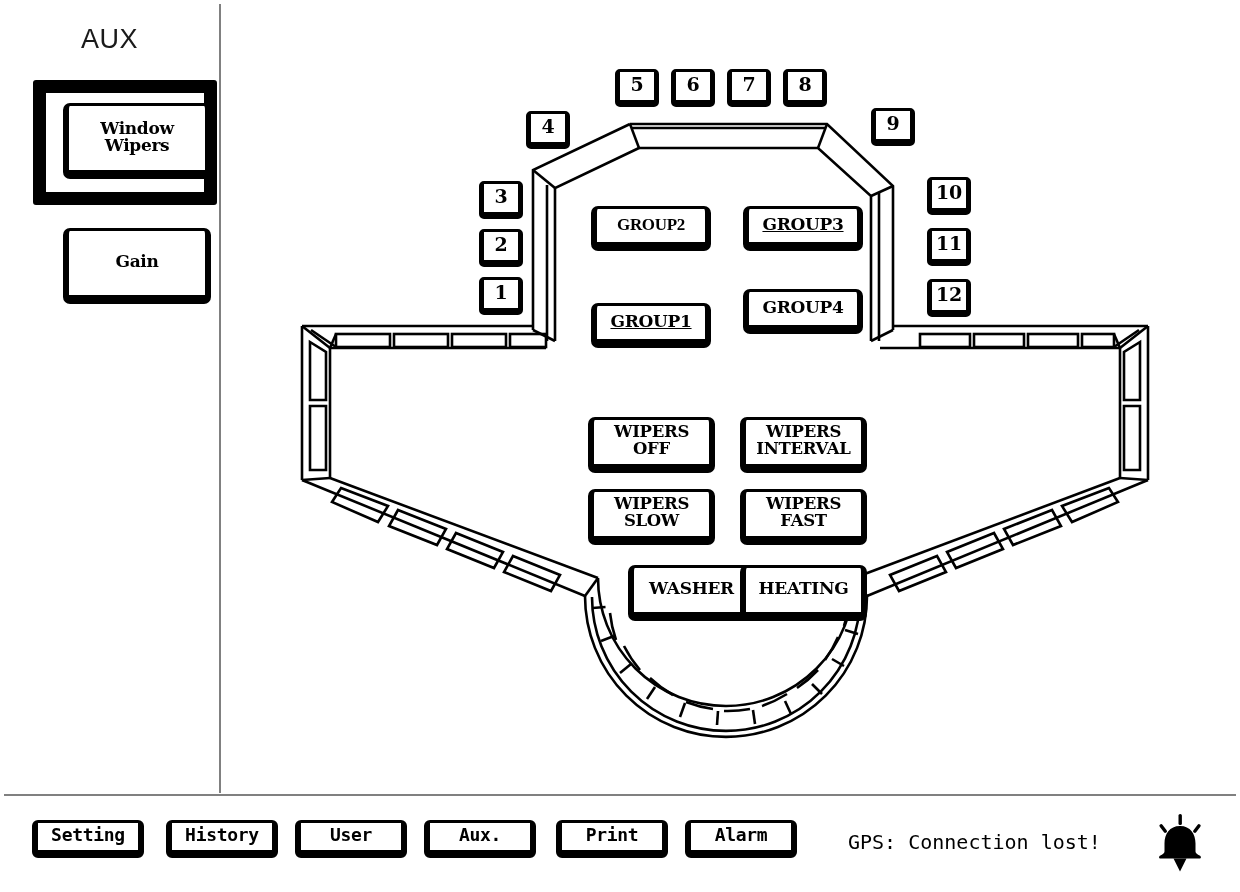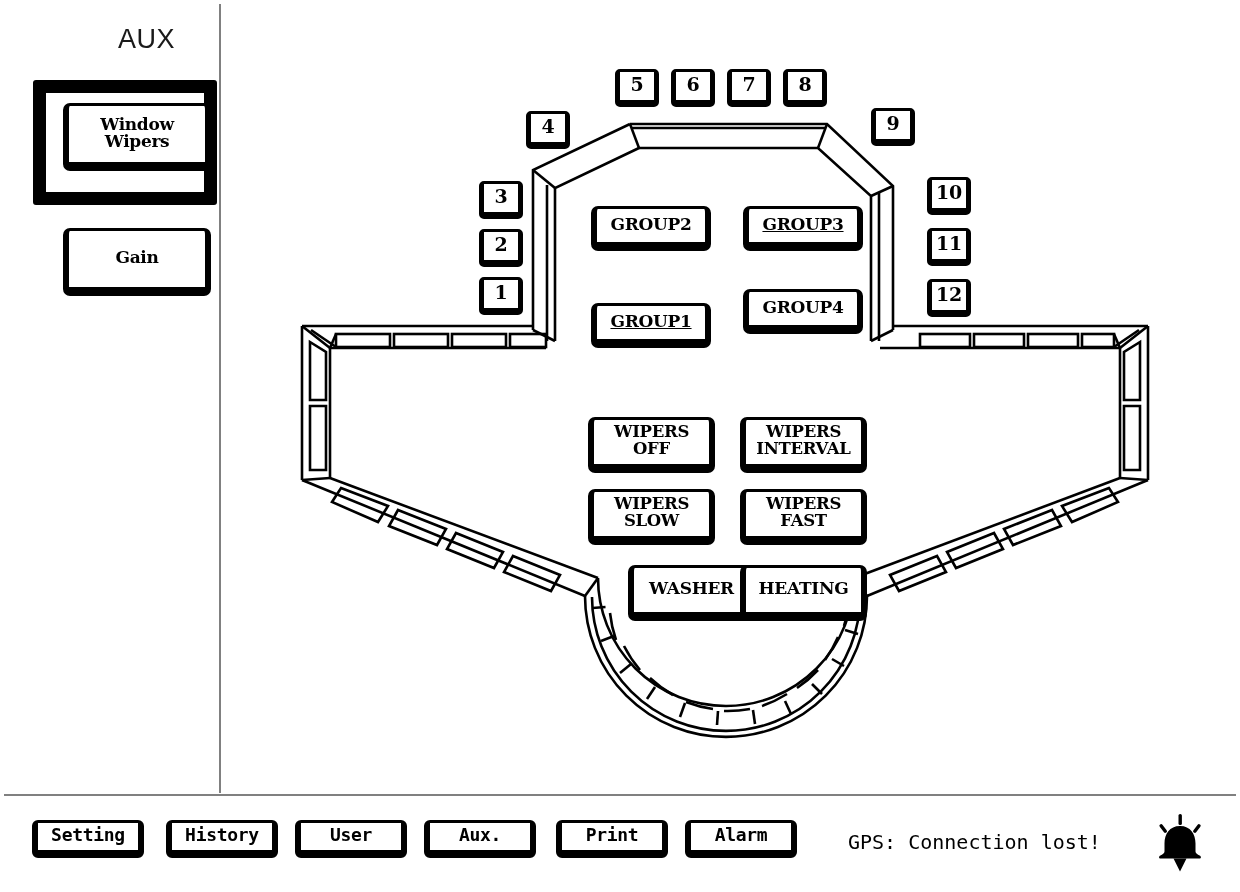--- a/index.html
+++ b/index.html
@@ -34,21 +34,20 @@
   #aux-title {
     position: absolute;
     left: 0px; top: 24px;
     width: 219px;
     text-align: center;
     font-family: "Liberation Sans", sans-serif;
     font-size: 27px;
     line-height: 30px;
     letter-spacing: 0.5px;
     color: #1a1a1a;
-    padding-left: 37px;
   }
 
   
   
   .btn {
     position: absolute;
     box-sizing: border-box;
     background: #ffffff;
     border: 3px solid #000000;
     border-bottom-width: 9px;
@@ -93,21 +92,21 @@
   }
   .btn.wip {
     width: 127px; height: 56px;
     font-size: 16.5px;
     font-weight: 600;
   }
   .btn.wip.one-line { font-size: 17px; }
 
   
   .btn.aux {
-    width: 148px; height: 68px;
+    width: 148px; height: 76px;
     font-size: 17px;
     font-weight: 600;
   }
 
   
   .btn.tool {
     height: 38px;
     border-width: 3px;
     border-bottom-width: 8px;
     border-left-width: 6px;
@@ -314,21 +313,21 @@
 <div class="btn num" style="left:927px; top:177px;">
   <span class="lbl">10</span>
 </div>
 <div class="btn num" style="left:927px; top:228px;">
   <span class="lbl">11</span>
 </div>
 <div class="btn num" style="left:927px; top:279px;">
   <span class="lbl">12</span>
 </div>
 
-<div class="btn grp" style="left:591px; top:206px;">
+<div class="btn grp" style="left:591px; top:206px;font-family:Liberation Serif, serif;">
   <span class="lbl">GROUP2</span>
 </div>
 <div class="btn grp" style="left:743px; top:206px;text-decoration:underline;">
   <span class="lbl">GROUP3</span>
 </div>
 <div class="btn grp" style="left:591px; top:303px;text-decoration:underline;">
   <span class="lbl">GROUP1</span>
 </div>
 <div class="btn grp" style="left:743px; top:289px;">
   <span class="lbl">GROUP4</span>

